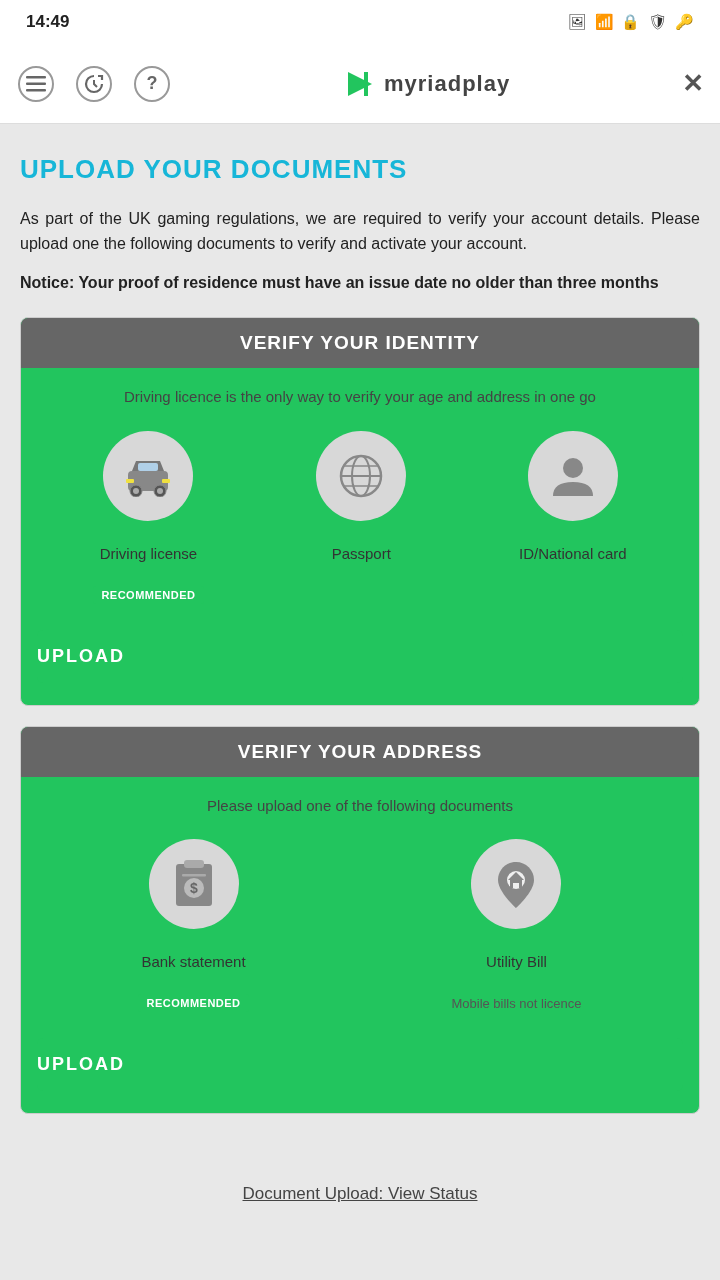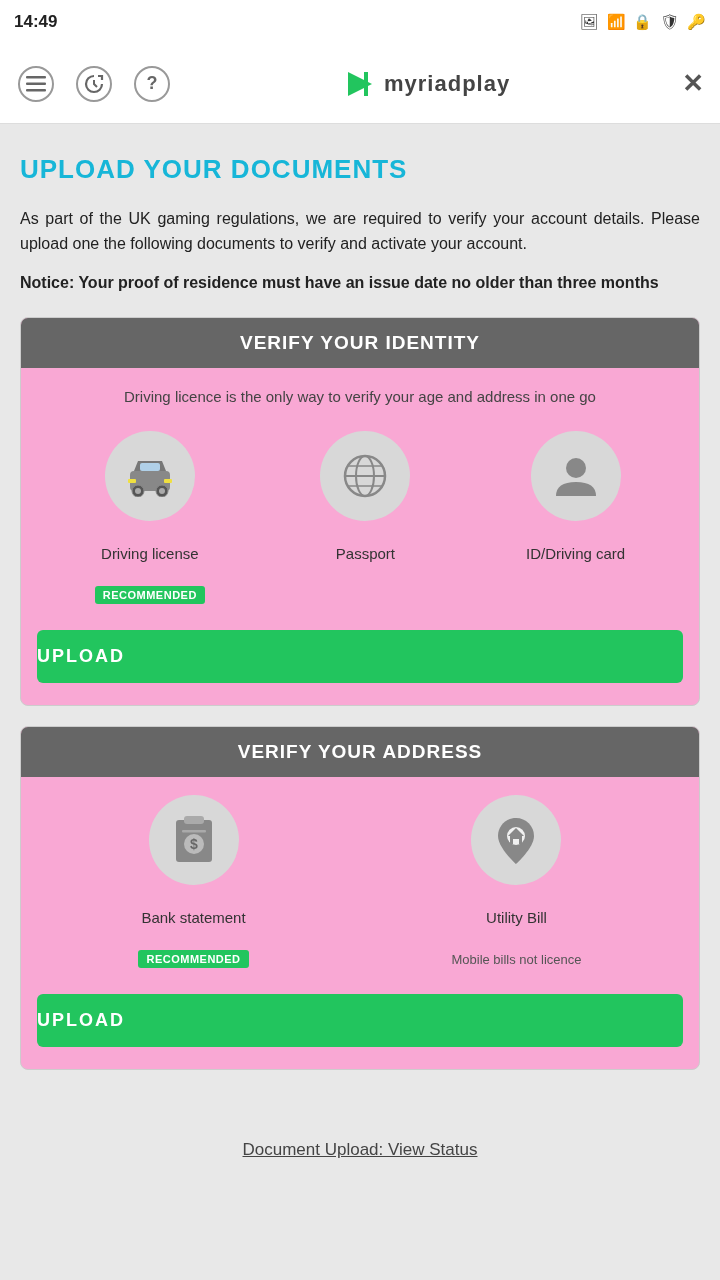--- a/index.html
+++ b/index.html
@@ -12,21 +12,21 @@
       font-size: 16px;
       color: #222;
     }
 
     
     .status-bar {
       background: #fff;
       display: flex;
       align-items: center;
       justify-content: space-between;
-      padding: 6px 14px;
+      padding: 6px 26px;
       height: 44px;
     }
     .status-left {
       display: flex;
       align-items: center;
       gap: 8px;
       font-size: 17px;
       font-weight: bold;
     }
     .status-icons {
@@ -116,21 +116,21 @@
     .notice-text {
       font-size: 16px;
       font-weight: bold;
       line-height: 1.55;
       color: #222;
       margin-bottom: 22px;
     }
 
     
     .card {
-      background: #f9a8d4;
+      background: #22c55e;
       border-radius: 8px;
       overflow: hidden;
       margin-bottom: 20px;
       border: 1px solid #ccc;
     }
 
     .card-header {
       background: #666;
       color: #fff;
       text-align: center;
@@ -344,32 +344,33 @@
           <span class="doc-label">Passport</span>
         </div>
 
         <div class="doc-option">
           <div class="doc-icon-circle">
             <svg width="52" height="52" viewBox="0 0 52 52">
               <circle cx="26" cy="18" r="10" fill="#888"></circle>
               <path d="M6 46 Q6 32 26 32 Q46 32 46 46" fill="#888"></path>
             </svg>
           </div>
-          <span class="doc-label">ID/Driving card</span>
+          <span class="doc-label">ID/National card</span>
         </div>
 
       </div>
 
       <button class="upload-btn">UPLOAD</button>
     </div>
   </div>
 
   <div class="card">
     <div class="card-header">VERIFY YOUR ADDRESS</div>
     <div class="card-body">
+      <p class="card-subtitle">Please upload one of the following documents</p>
 
       <div class="address-options">
 
         <div class="doc-option">
           <div class="doc-icon-circle">
             <svg width="60" height="60" viewBox="0 0 60 60">
 
               <rect x="12" y="10" width="36" height="42" rx="3" fill="#888"></rect>
               <rect x="20" y="6" width="20" height="8" rx="3" fill="#aaa"></rect>
 

